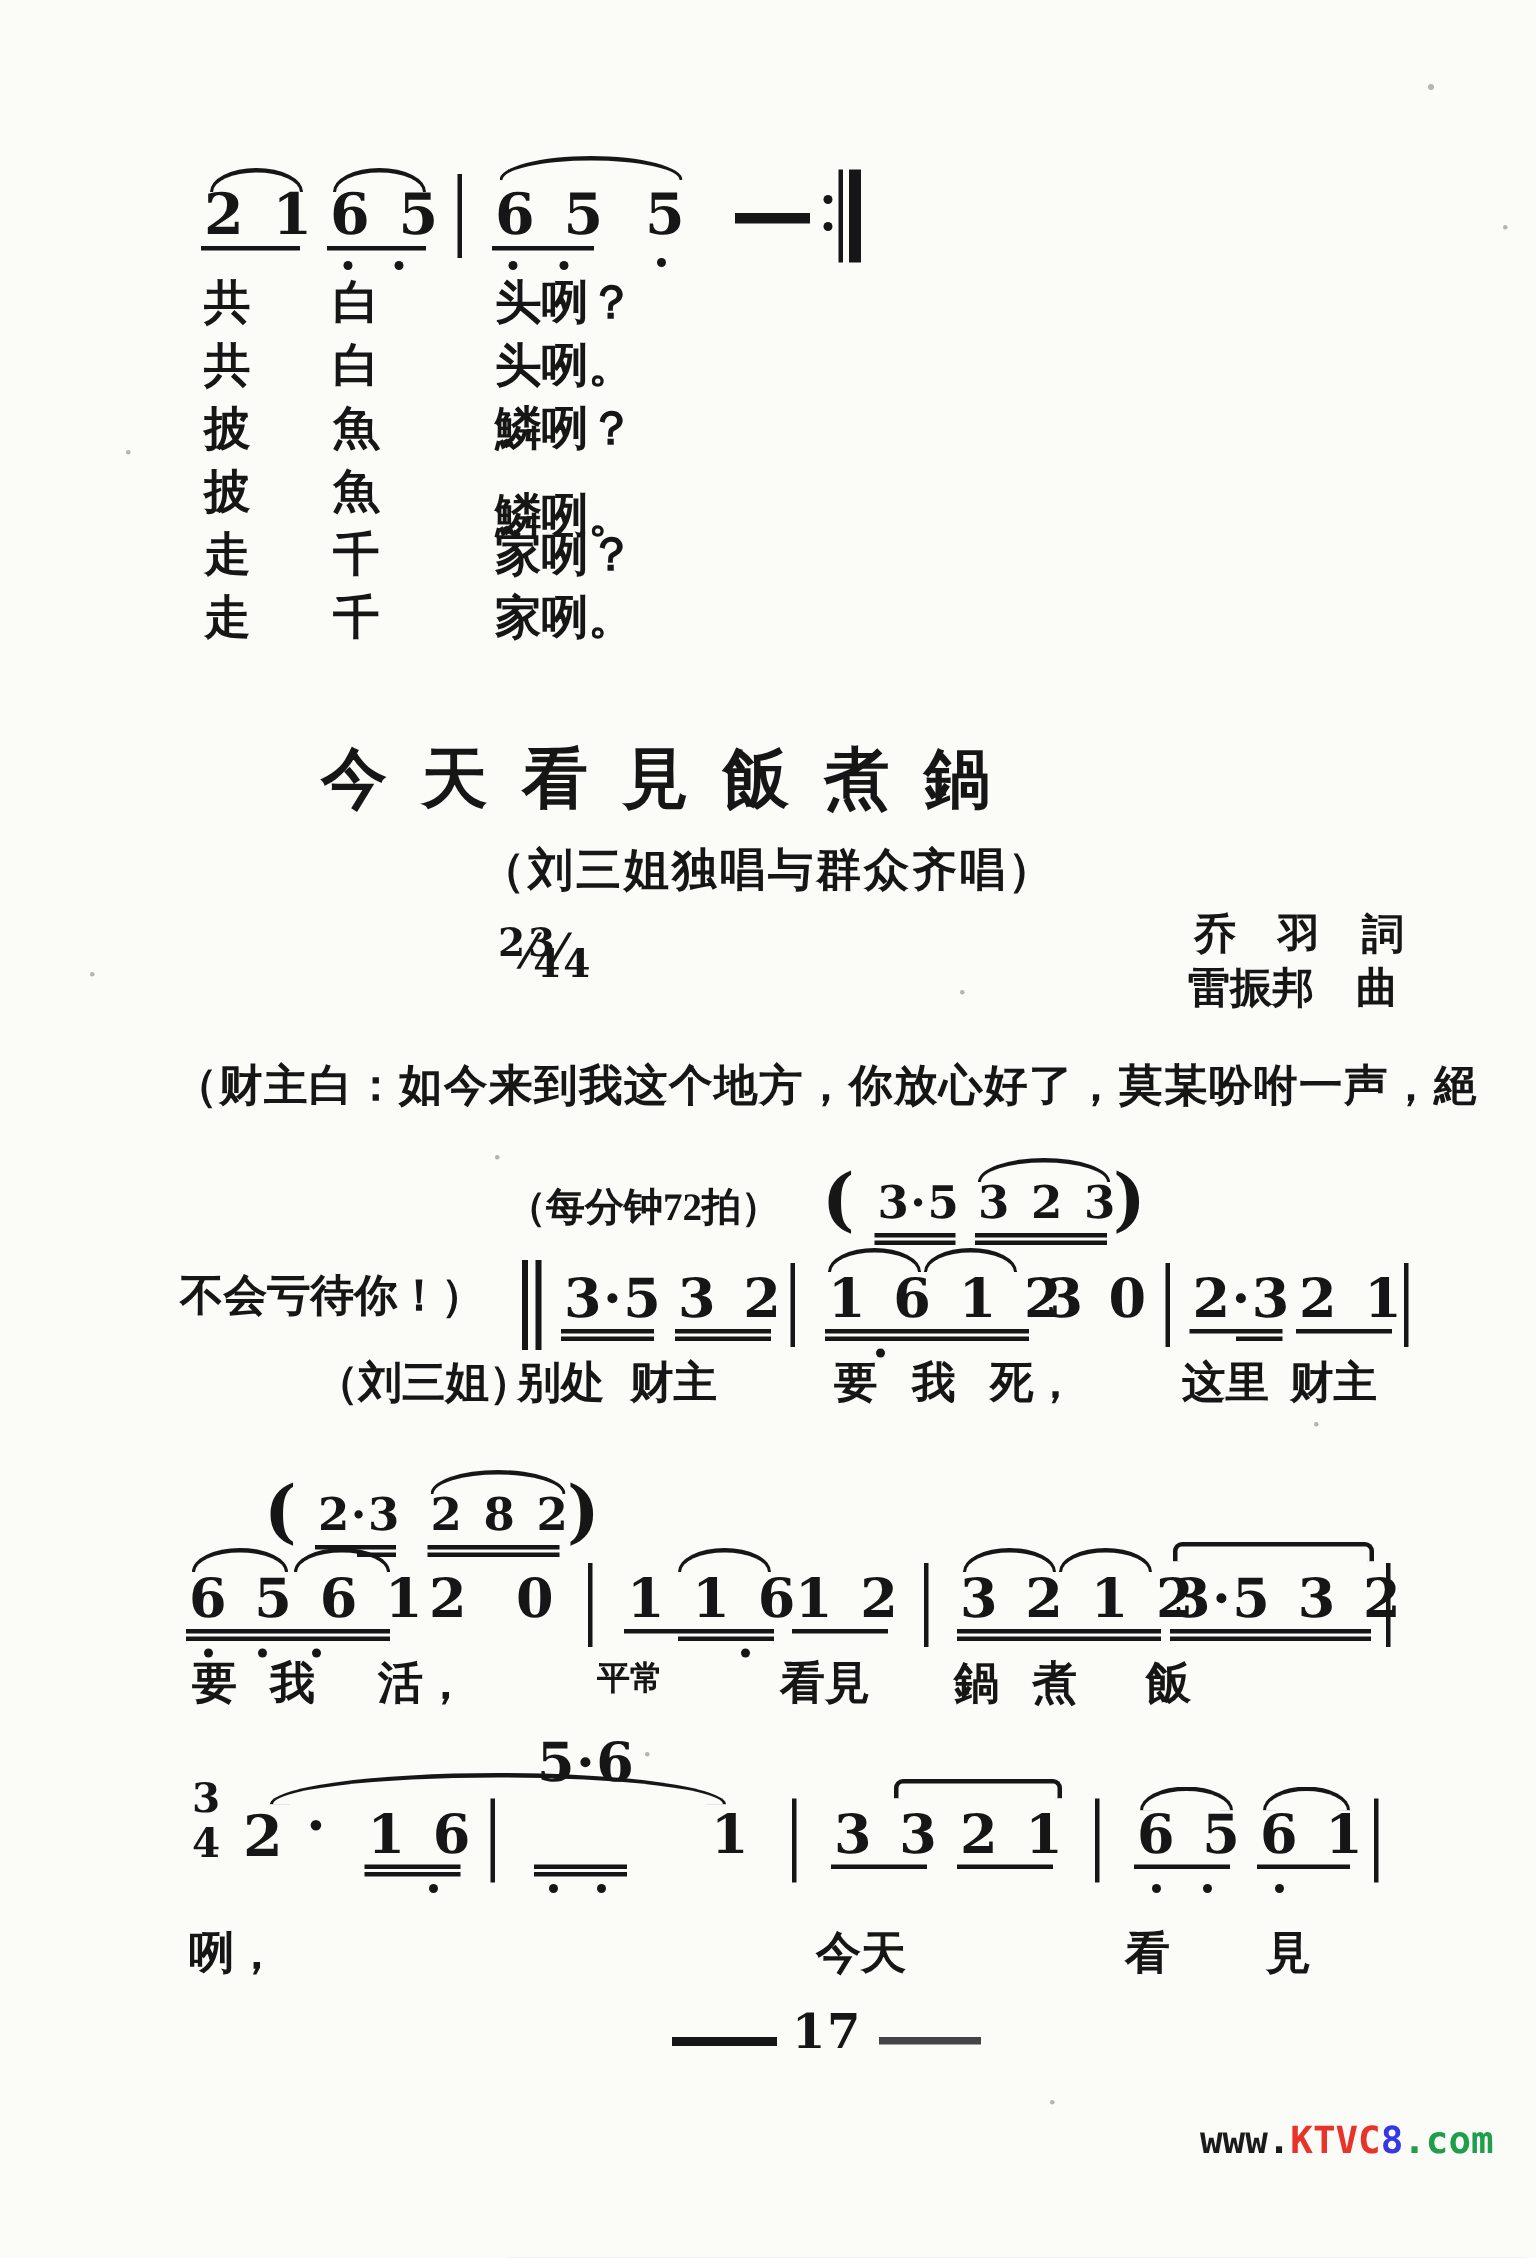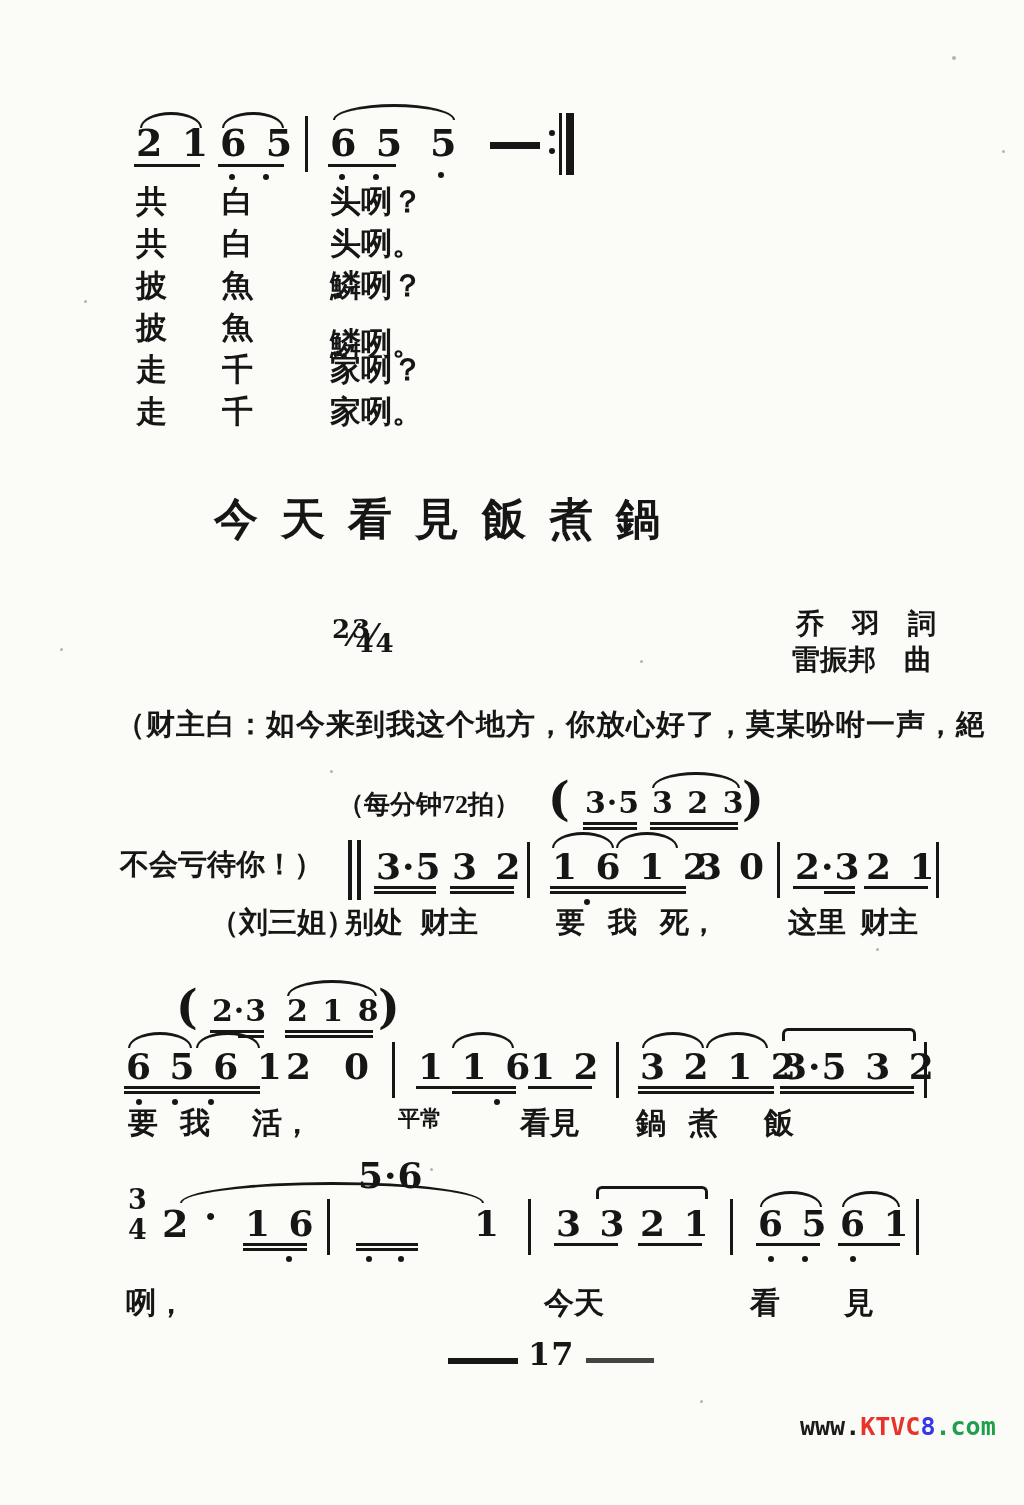--- a/index.html
+++ b/index.html
@@ -80,20 +80,21 @@
 
   <div class="cjk" style="left:136px;top:354px;font-size:31px;">走</div>
   <div class="cjk" style="left:222px;top:354px;font-size:31px;">千</div>
   <div class="cjk" style="left:330px;top:354px;font-size:31px;">家咧？</div>
 
   <div class="cjk" style="left:136px;top:396px;font-size:31px;">走</div>
   <div class="cjk" style="left:222px;top:396px;font-size:31px;">千</div>
   <div class="cjk" style="left:330px;top:396px;font-size:31px;">家咧。</div>
 
   <div class="cjk" style="left:0;top:498px;width:880px;text-align:center;font-size:44px;letter-spacing:6px;">今 天 看 見 飯 煮 鍋</div>
+  <div class="cjk" style="left:0;top:566px;width:1024px;text-align:center;font-size:30px;letter-spacing:2px;">（刘三姐独唱与群众齐唱）</div>
 
   <div class="frac" style="left:292px;top:616px;margin-left:40px;">
     <span class="fn">2</span><span class="fsl">⁄</span><span class="fd">4</span>
   </div>
   <div class="frac" style="left:352px;top:616px;">
     <span class="fn">3</span><span class="fsl">⁄</span><span class="fd">4</span>
   </div>
   <div class="cjk" style="left:796px;top:610px;font-size:28px;">乔　羽　詞</div>
   <div class="cjk" style="left:792px;top:646px;font-size:28px;">雷振邦　曲</div>
 
@@ -152,21 +153,21 @@
   <div class="cjk" style="left:608px;top:908px;font-size:29px;">我</div>
   <div class="cjk" style="left:660px;top:908px;font-size:29px;">死，</div>
   <div class="cjk" style="left:788px;top:908px;font-size:29px;">这里</div>
   <div class="cjk" style="left:860px;top:908px;font-size:29px;">财主</div>
 
   <div class="paren" style="left:176px;top:984px;">(</div>
   <div class="num gnum" style="left:212px;top:996px;">2·3</div>
   <div class="beam" style="left:210px;top:1030px;width:54px;"></div>
   <div class="beam" style="left:238px;top:1035px;width:26px;"></div>
   <div class="slur" style="left:287px;top:980px;width:86px;"></div>
-  <div class="num gnum" style="left:287px;top:996px;">2 1 8</div>
+  <div class="num gnum" style="left:287px;top:996px;">2 8 2</div>
   <div class="beam" style="left:285px;top:1030px;width:88px;"></div>
   <div class="beam" style="left:285px;top:1035px;width:88px;"></div>
   <div class="paren" style="left:378px;top:984px;">)</div>
 
   <div class="slur" style="left:128px;top:1032px;width:60px;"></div>
   <div class="slur" style="left:196px;top:1032px;width:60px;"></div>
   <div class="num" style="left:126px;top:1048px;">6 5 6 1</div>
   <div class="beam" style="left:124px;top:1086px;width:136px;"></div>
   <div class="beam" style="left:124px;top:1091px;width:136px;"></div>
   <div class="dotb" style="left:136px;top:1099px;"></div>

